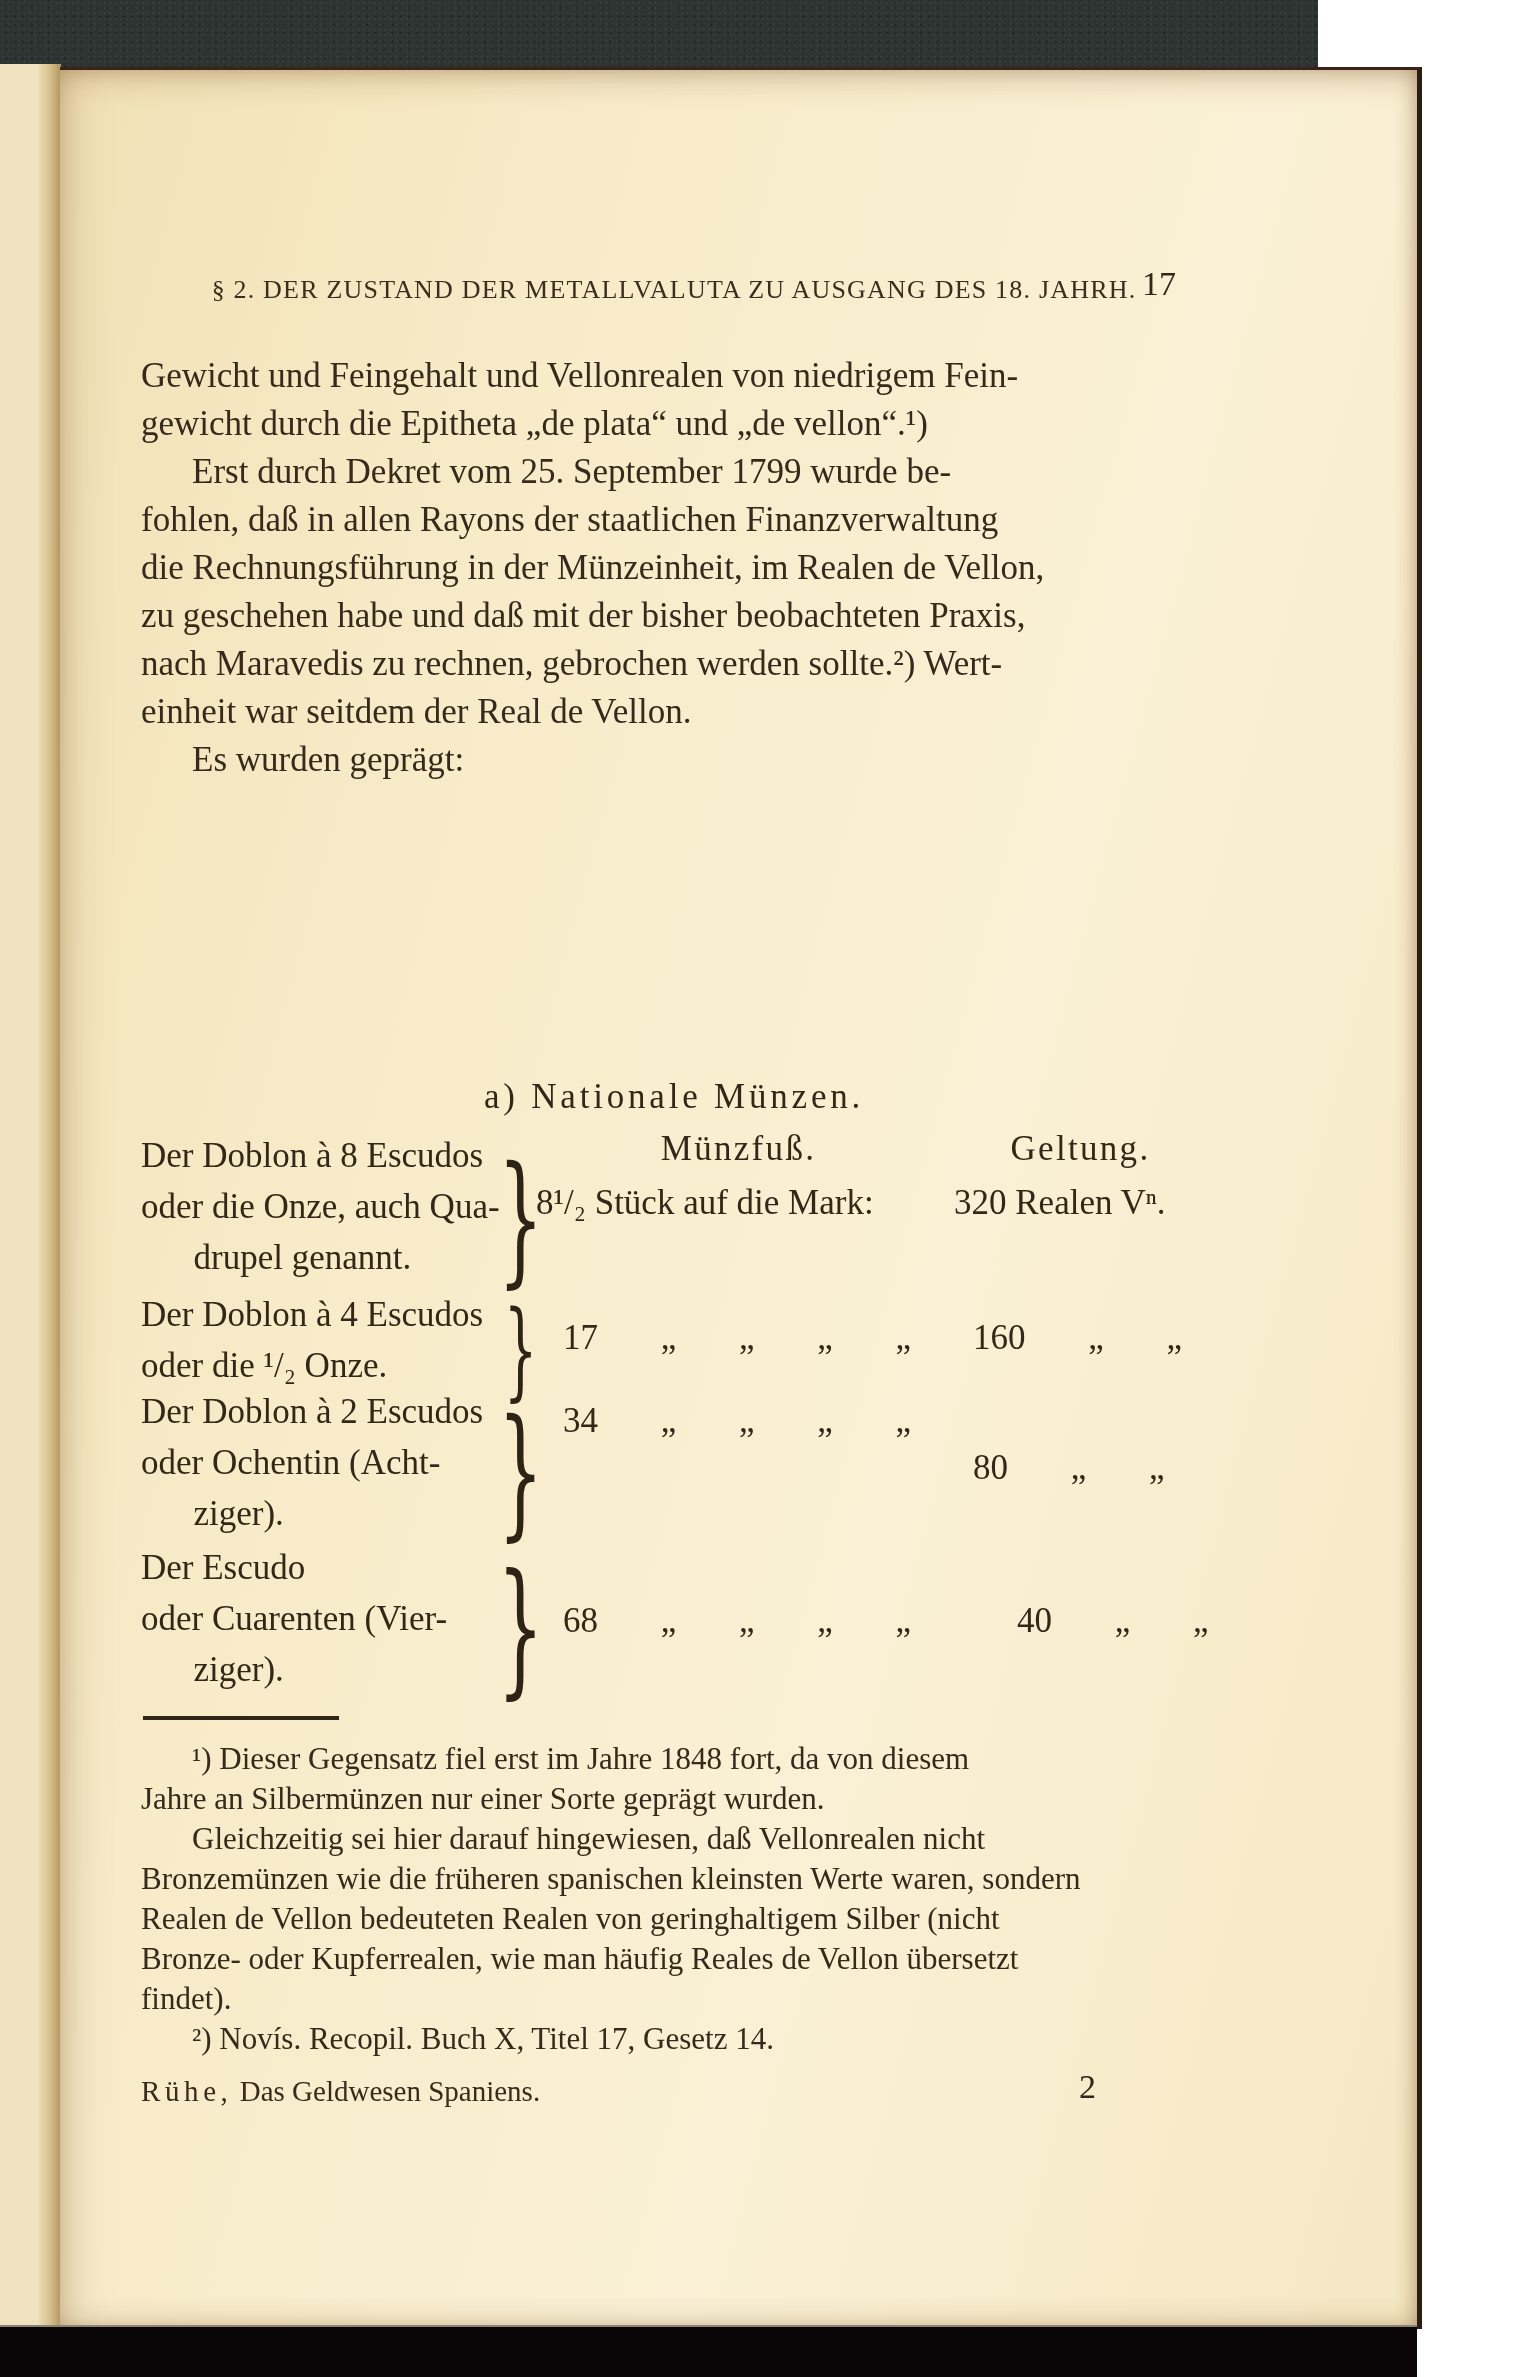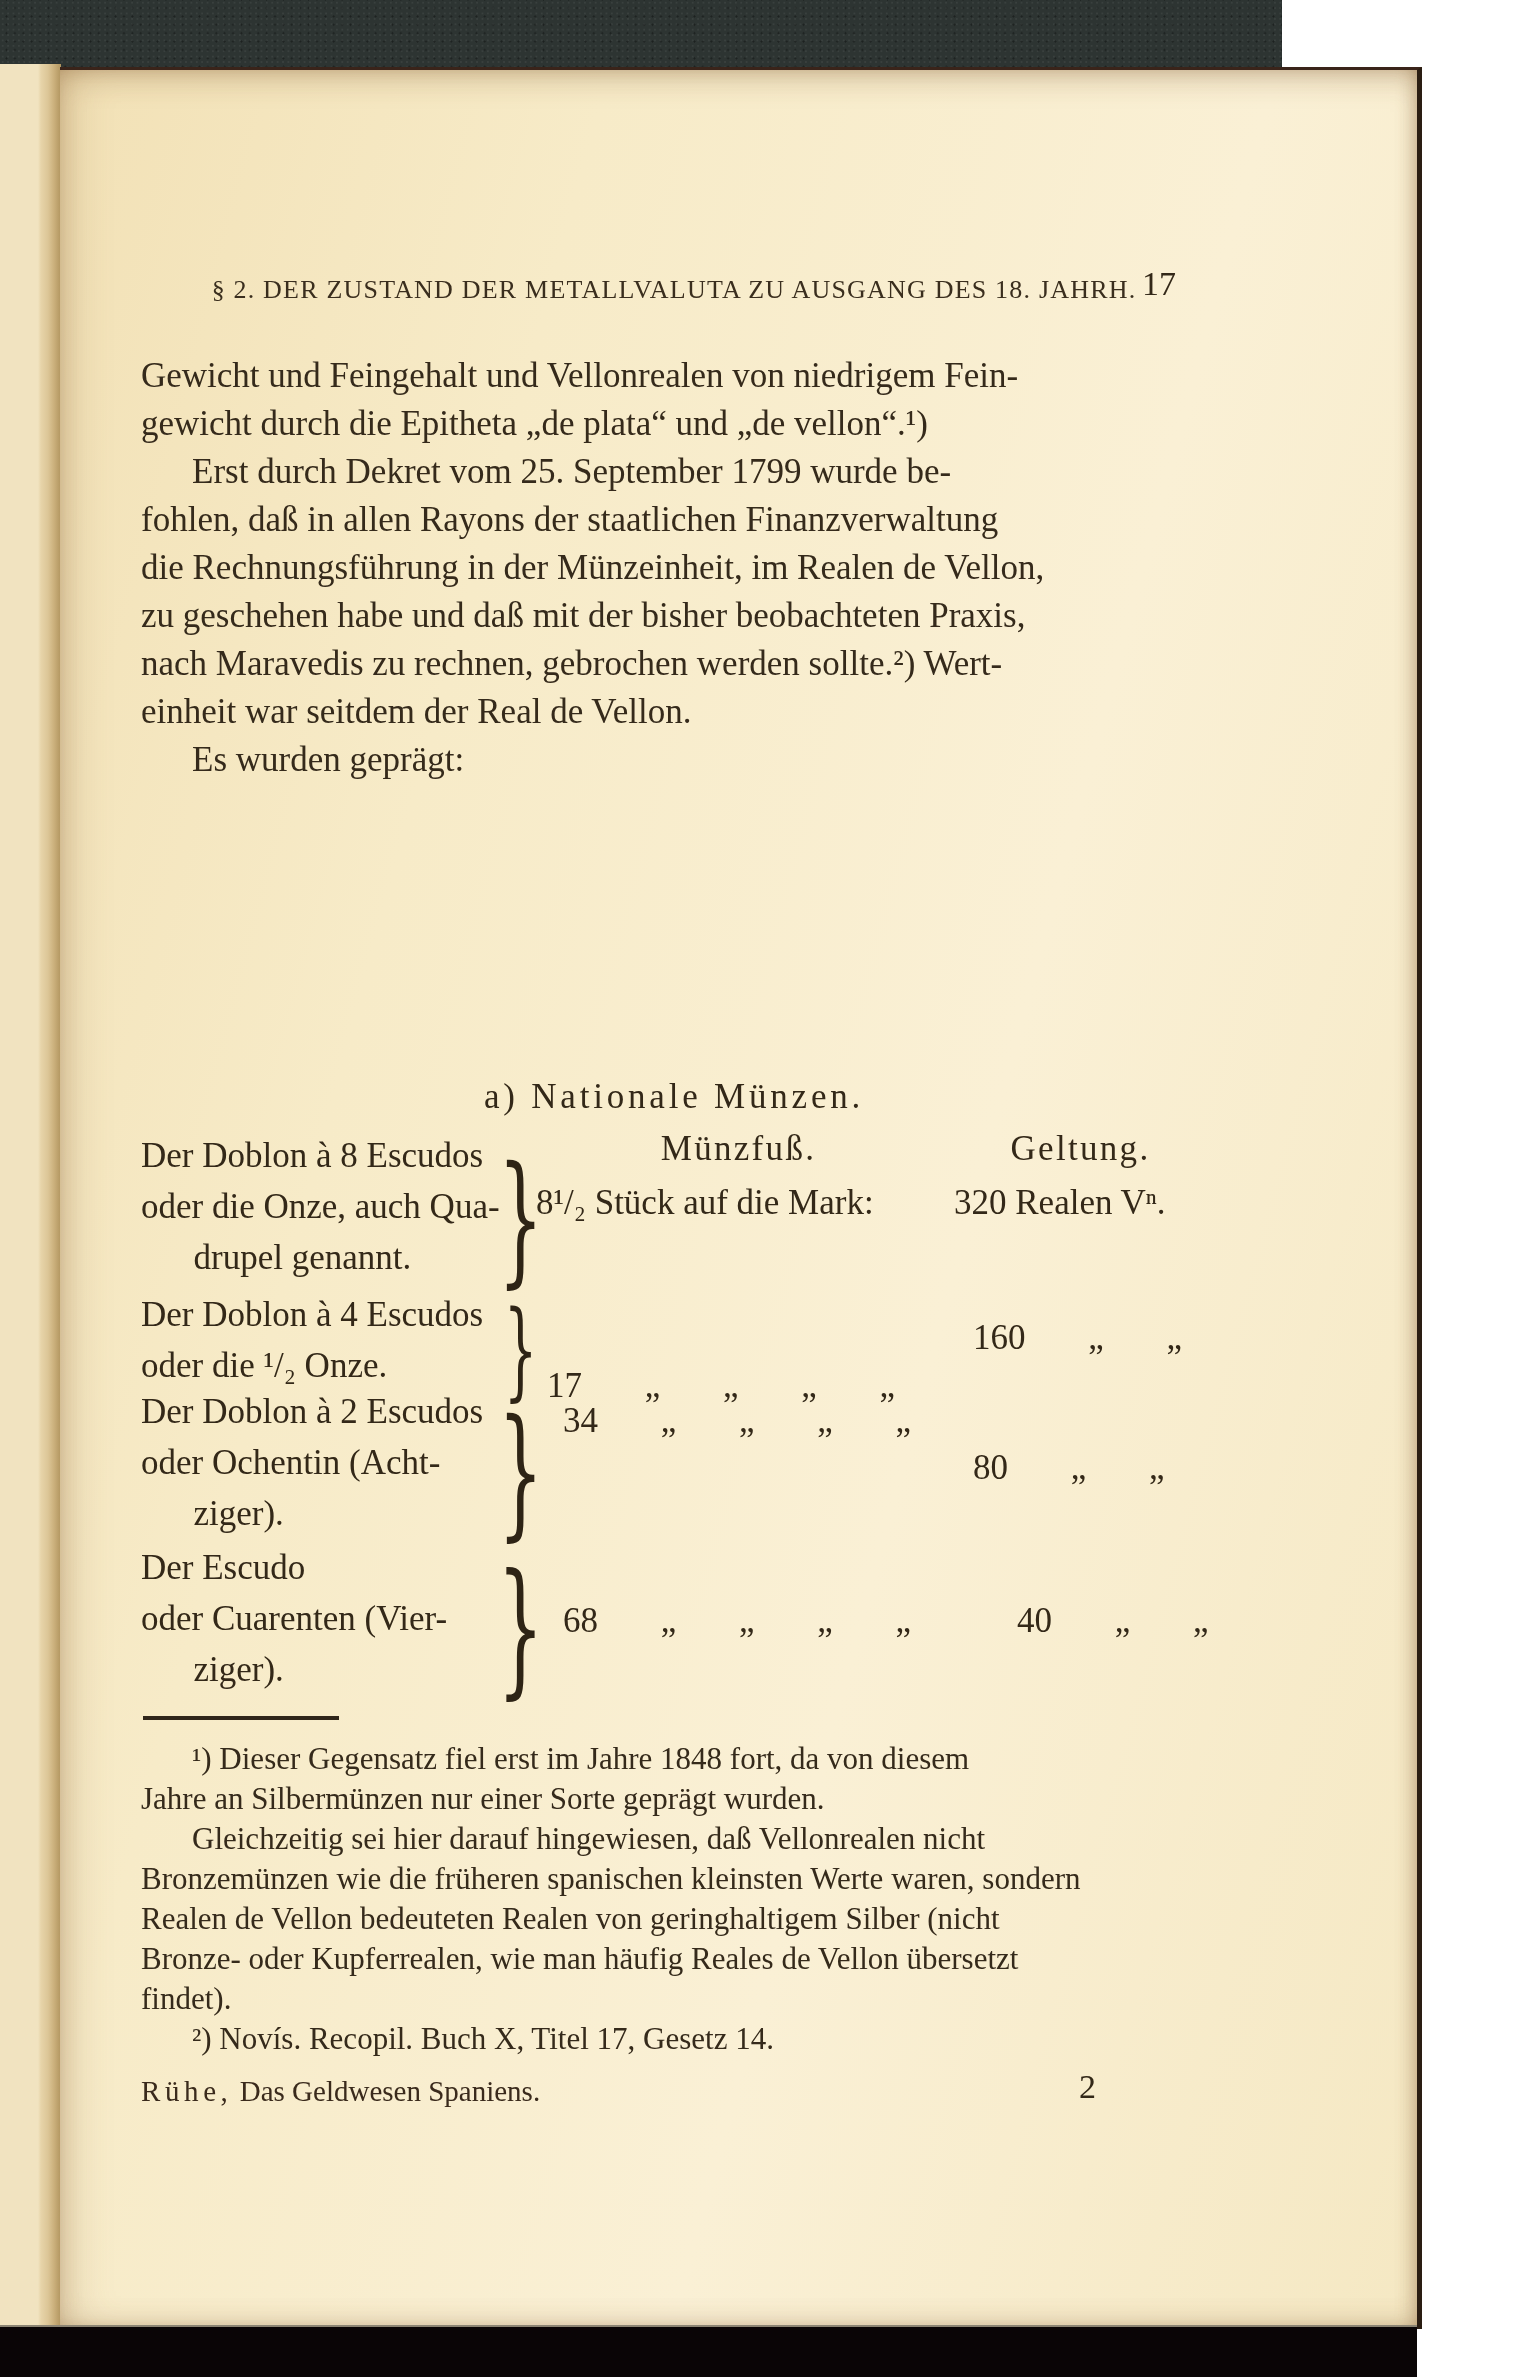--- a/index.html
+++ b/index.html
@@ -8,20 +8,21 @@
     font-family:"Liberation Serif","DejaVu Serif",serif;
   }
   .scan{
     position:relative;width:1282px;height:2377px;
     background-color:#2d3432;
     background-image:
       radial-gradient(rgba(255,255,255,.06) 0.8px, transparent 1.2px),
       radial-gradient(rgba(0,0,0,.38) 0.8px, transparent 1.2px);
     background-size:5.4px 5.4px,8.4px 8.4px;
     background-position:0 0,2.3px 3.8px;
+    padding-left:36px;
   }
   
   .left-edge{
     position:absolute;left:0;top:64px;width:61px;height:2267px;z-index:1;
     background:linear-gradient(90deg,#f1e3c0 0,#f1e3c0 38px,#e7d4a9 41px,#dcc697 48px,#cbb07c 54px,#b1955f 61px);
   }
   
   .bottom-black{
     position:absolute;left:0;top:2325px;width:1417px;height:52px;z-index:3;
     background:#0a0506;
@@ -74,21 +75,21 @@
 
   .lab{position:absolute;left:0;width:376px;font-size:35px;line-height:51px;white-space:pre-wrap;}
   .lab.r1{top:1060px}
   .lab.r2{top:1219px}
   .lab.r3{top:1316px}
   .lab.r4{top:1472px}
 
   .val{position:absolute;font-size:35px;line-height:38px;white-space:pre;}
   .val.m1{left:395px;top:1114px;}
   .val.g1{left:813px;top:1114px;}
-  .val.m2{left:406px;top:1249px;word-spacing:54px;margin-top:48px;}
+  .val.m2{left:422px;top:1249px;word-spacing:54px;}
   .val.g2{left:832px;top:1249px;word-spacing:54px;}
   .val.m3{left:422px;top:1332px;word-spacing:54px;}
   .val.g3{left:832px;top:1379px;word-spacing:54px;}
   .val.m4{left:422px;top:1532px;word-spacing:54px;}
   .val.g4{left:832px;top:1532px;word-spacing:54px;margin-left:44px;}
 
   .brace{
     position:absolute;left:349px;width:61px;
     display:flex;align-items:center;justify-content:center;
     font-family:"DejaVu Serif",serif;color:#2e2415;

